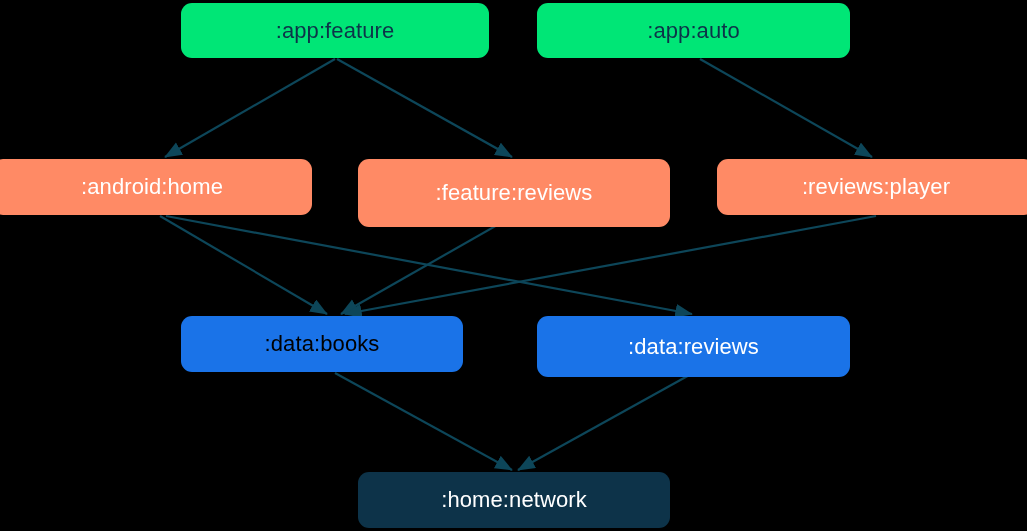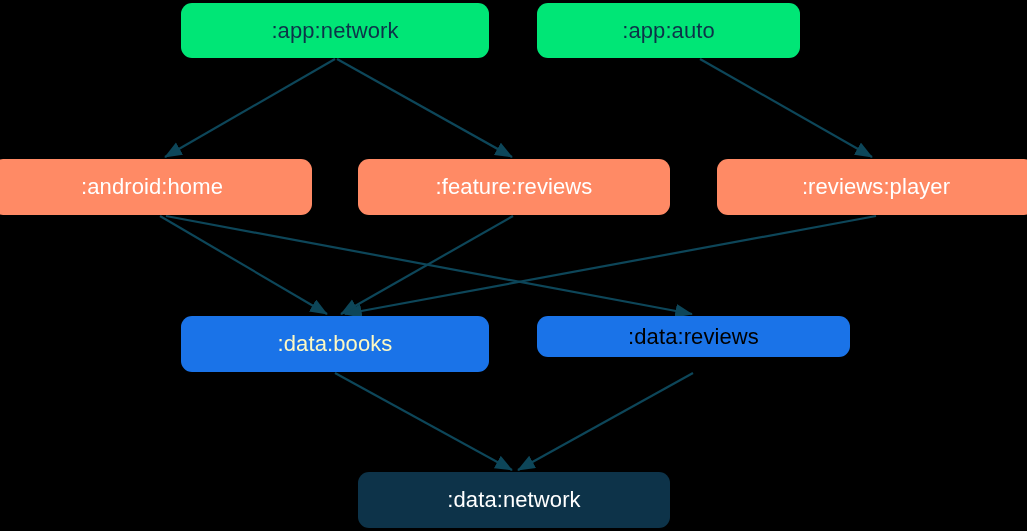--- a/index.html
+++ b/index.html
@@ -66,38 +66,38 @@
         <line x1="166" y1="216" x2="692" y2="314" stroke="#0d4659" stroke-width="2.2" marker-end="url(#arrowhead)"></line>
         <line x1="513" y1="216" x2="341" y2="314" stroke="#0d4659" stroke-width="2.2" marker-end="url(#arrowhead)"></line>
         <line x1="876" y1="216" x2="345" y2="314" stroke="#0d4659" stroke-width="2.2" marker-end="url(#arrowhead)"></line>
         <line x1="335" y1="373" x2="512" y2="470" stroke="#0d4659" stroke-width="2.2" marker-end="url(#arrowhead)"></line>
         <line x1="693" y1="373" x2="518" y2="470" stroke="#0d4659" stroke-width="2.2" marker-end="url(#arrowhead)"></line>
       </g>
   </svg>
 
   <div id="nodes-layer">
       <div class="graph-node" style="left: 181px; top: 3px; width: 308px; height: 55px; background: rgb(0, 230, 118); color: rgb(13, 51, 73);">
-        <span class="node-label">:app:network</span>
+        <span class="node-label">:app:feature</span>
       </div>
-      <div class="graph-node" style="left: 537px; top: 3px; width: 263px; height: 55px; background: rgb(0, 230, 118); color: rgb(13, 51, 73);">
+      <div class="graph-node" style="left: 537px; top: 3px; width: 313px; height: 55px; background: rgb(0, 230, 118); color: rgb(13, 51, 73);">
         <span class="node-label">:app:auto</span>
       </div>
       <div class="graph-node" style="left: -8px; top: 159px; width: 320px; height: 56px; background: rgb(255, 138, 101); color: rgb(255, 255, 255);">
         <span class="node-label">:android:home</span>
       </div>
-      <div class="graph-node" style="left: 358px; top: 159px; width: 312px; height: 56px; background: rgb(255, 138, 101); color: rgb(255, 255, 255);">
+      <div class="graph-node" style="left: 358px; top: 159px; width: 312px; height: 68px; background: rgb(255, 138, 101); color: rgb(255, 255, 255);">
         <span class="node-label">:feature:reviews</span>
       </div>
       <div class="graph-node" style="left: 717px; top: 159px; width: 318px; height: 56px; background: rgb(255, 138, 101); color: rgb(255, 255, 255);">
         <span class="node-label">:reviews:player</span>
       </div>
-      <div class="graph-node" style="left: 181px; top: 316px; width: 308px; height: 56px; background: rgb(26, 115, 232); color: #fef9c3;">
+      <div class="graph-node" style="left: 181px; top: 316px; width: 282px; height: 56px; background: rgb(26, 115, 232); color: #000000;">
         <span class="node-label">:data:books</span>
       </div>
-      <div class="graph-node" style="left: 537px; top: 316px; width: 313px; height: 41px; background: rgb(26, 115, 232); color: #000000;">
+      <div class="graph-node" style="left: 537px; top: 316px; width: 313px; height: 61px; background: rgb(26, 115, 232); color: #ffffff;">
         <span class="node-label">:data:reviews</span>
       </div>
       <div class="graph-node" style="left: 358px; top: 472px; width: 312px; height: 56px; background: rgb(13, 51, 73); color: rgb(255, 255, 255);">
-        <span class="node-label">:data:network</span>
+        <span class="node-label">:home:network</span>
       </div>
     </div>
 
 </div>
 
 </body></html>

